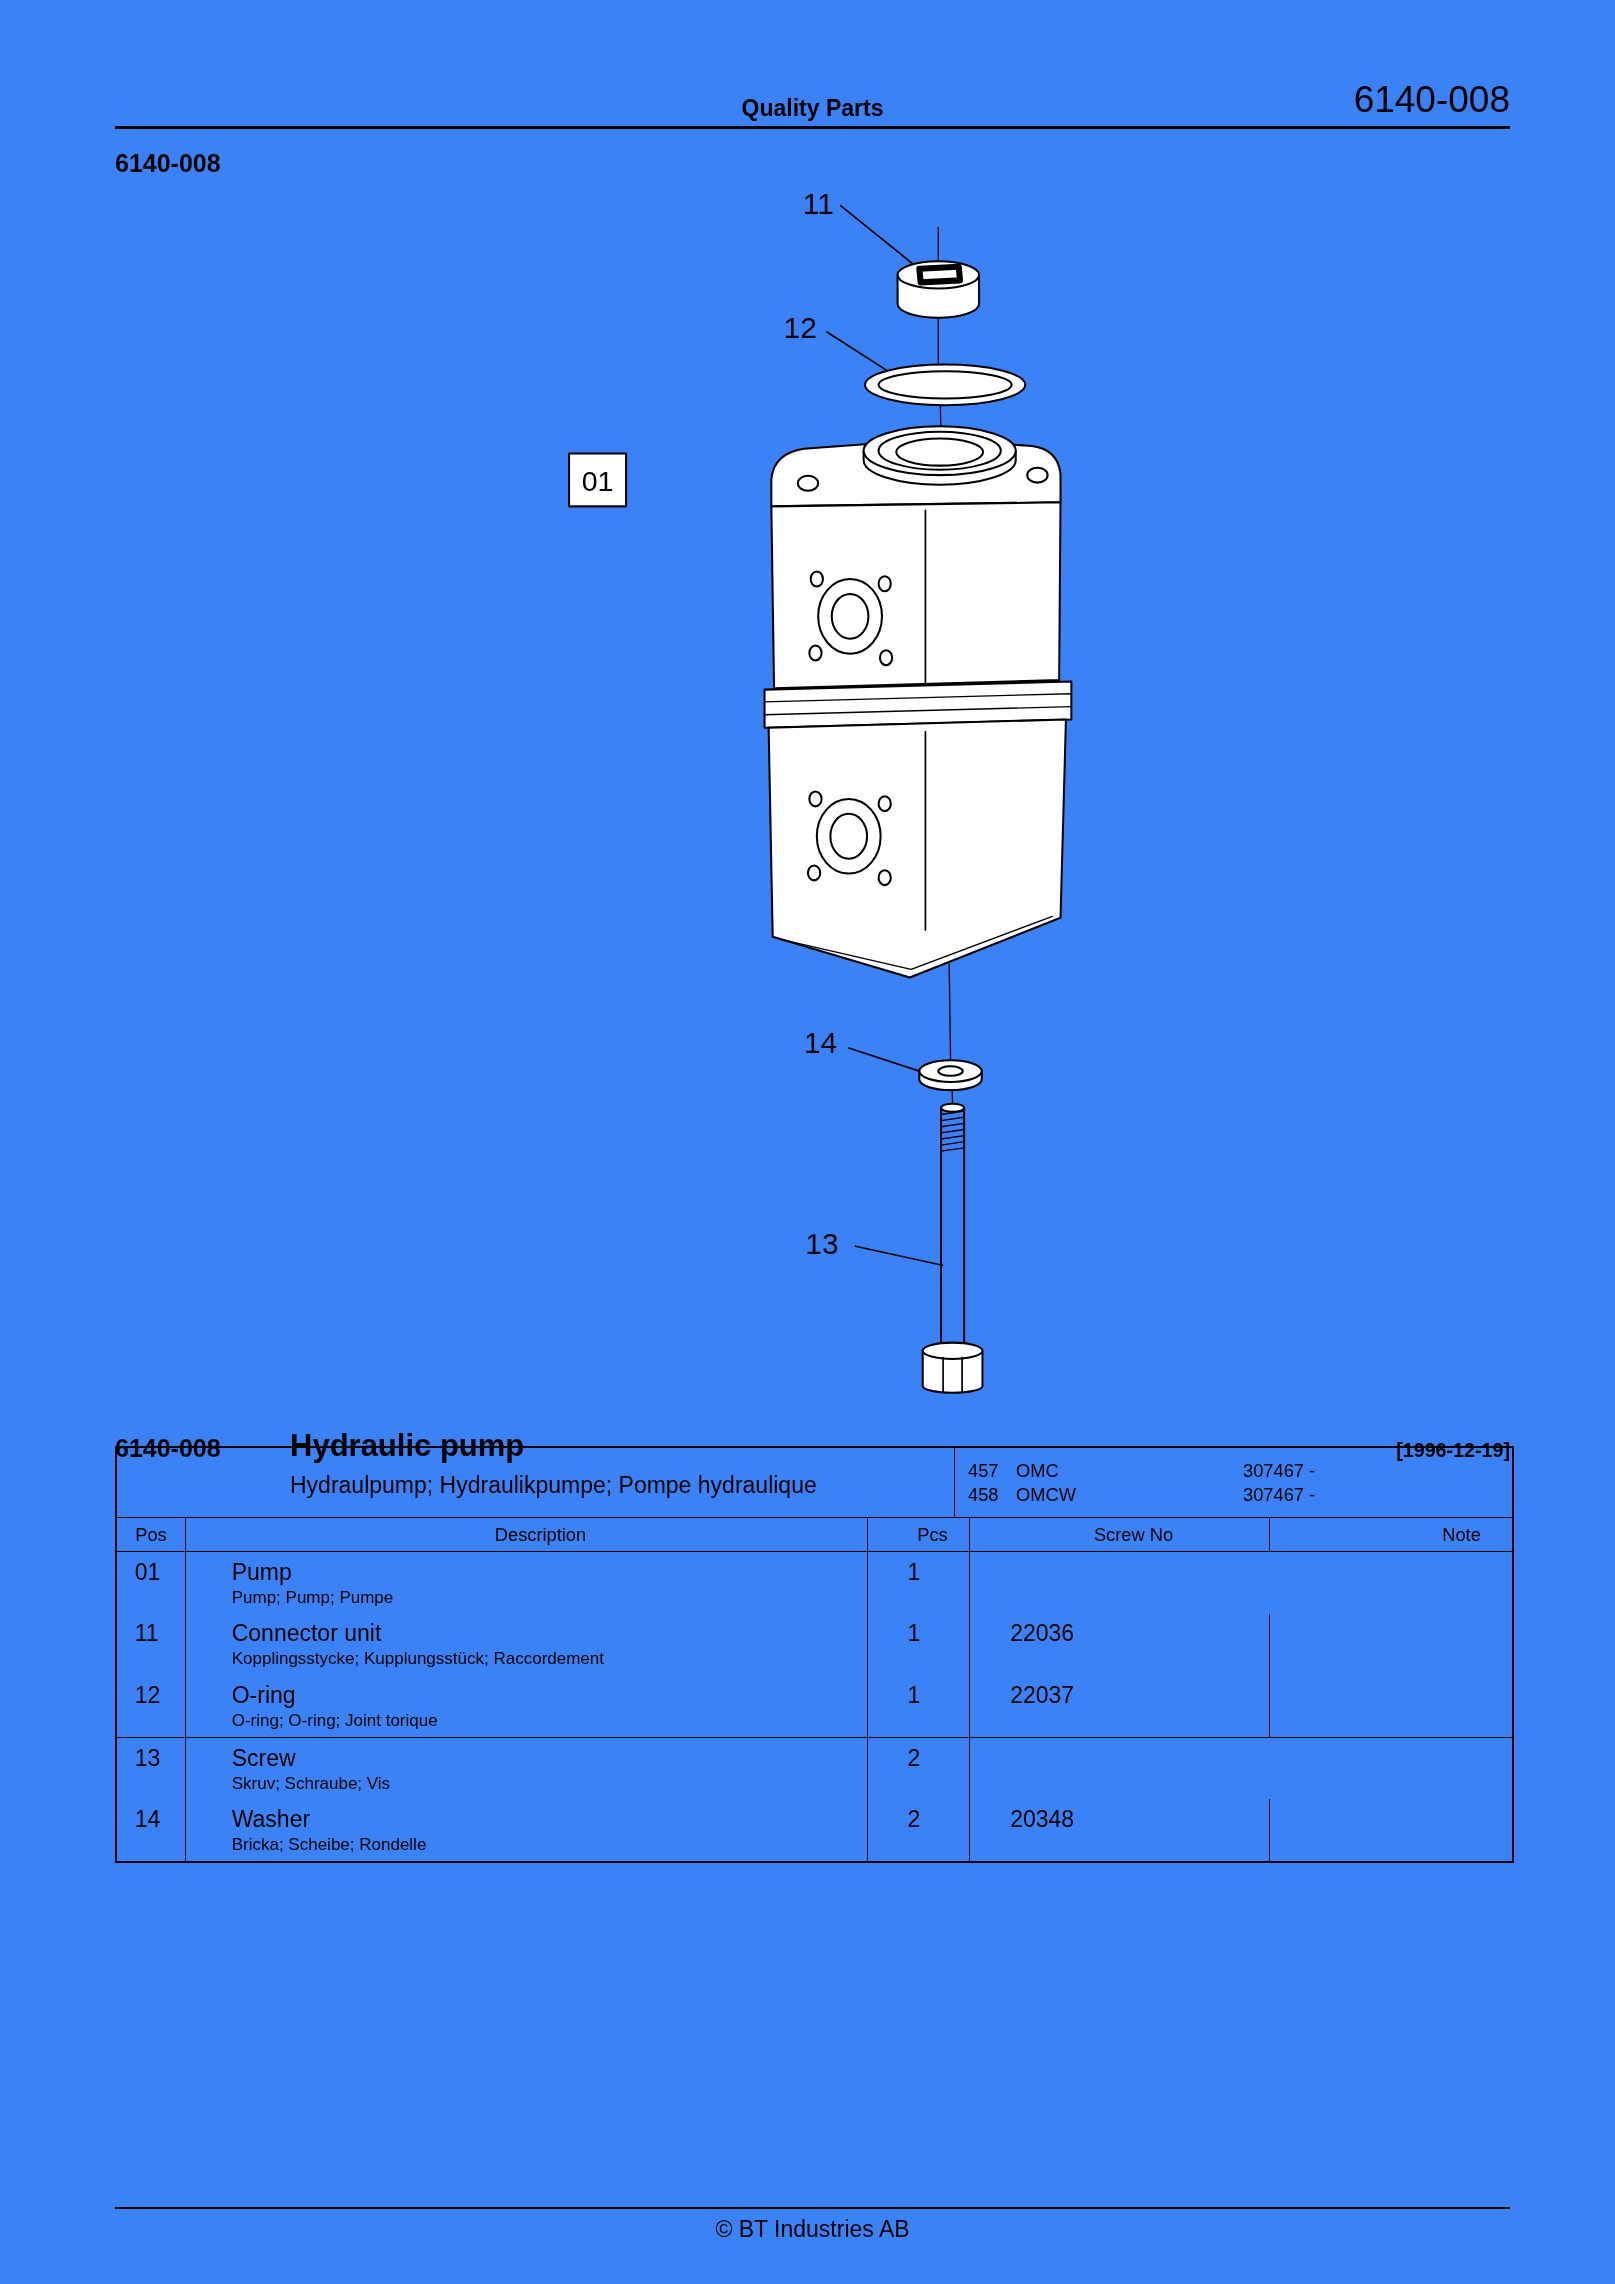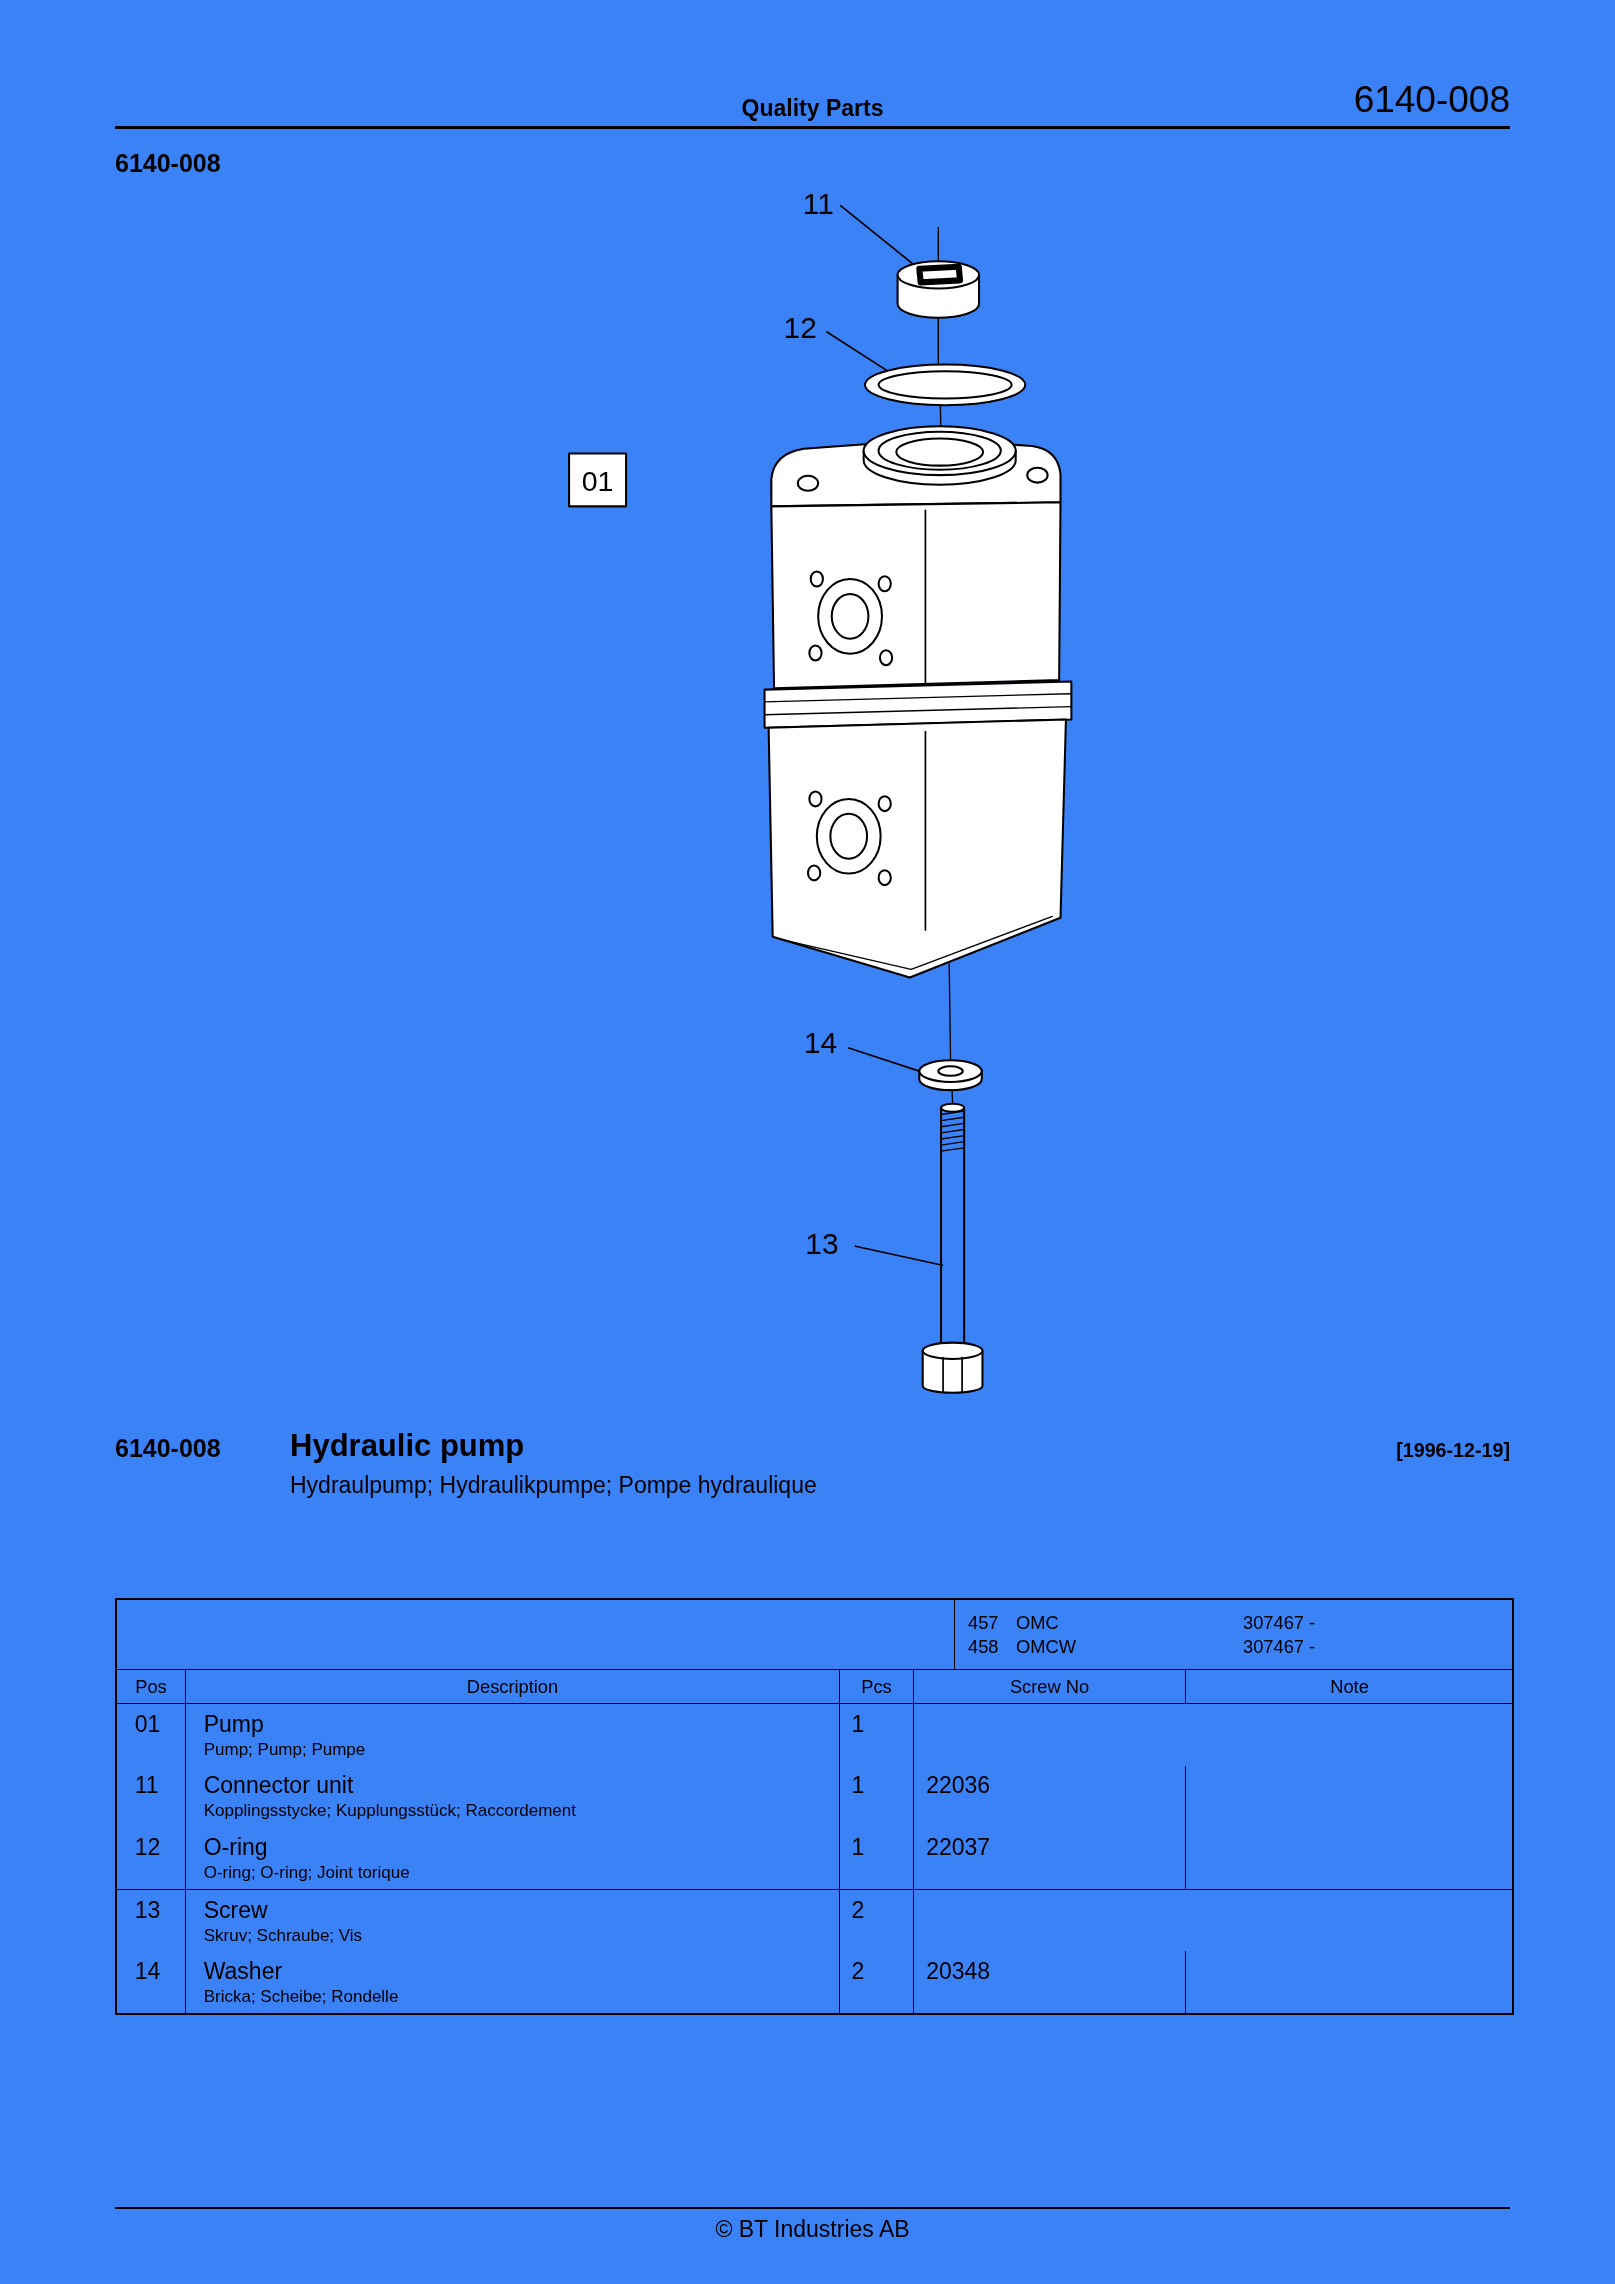--- a/index.html
+++ b/index.html
@@ -22,33 +22,33 @@
   .diagram{left:0;top:0;width:1616px;height:1439px;}
 
   
   .tb-num{left:115px;top:1434px;font-size:25px;font-weight:bold;}
   .tb-title{left:290px;top:1428px;font-size:31px;font-weight:bold;}
   .tb-date{left:115px;top:1439px;width:1395px;text-align:right;font-size:19.7px;font-weight:bold;}
   .tb-sub{left:290px;top:1472px;font-size:23px;}
 
   
   .ptable{
-    left:115px;top:1598px;width:1395px;
+    left:115px;top:1446px;width:1395px;
     border:2px solid #000;
     box-sizing:content-box;
     font-size:23px;
   }
   .model-box{position:relative;height:69px;border-bottom:1.4px solid #000;}
   .model-divider{position:absolute;left:837px;top:0;bottom:0;width:1.4px;background:#000;}
   .model-lines{position:absolute;left:851px;top:11px;font-size:18.3px;line-height:24.4px;}
   .model-line{display:flex;}
   .m-code{width:48px;}
   .m-name{width:227px;}
 
-  .grid-row{display:grid;grid-template-columns:69px 654px 74px 272px 327px;}
+  .grid-row{display:grid;grid-template-columns:69px 654px 74px 272px 327px;gap:28px;}
   .cell{border-right:1.4px solid #000;box-sizing:border-box;}
   .cell.c-note{border-right:none;}
   .thead{height:33px;border-bottom:1.4px solid #000;}
   .thead .cell{display:flex;align-items:center;justify-content:center;font-size:18.3px;}
   .body-row{min-height:60px;}
   .body-row .c-pos{padding:6.8px 0 4.1px 17.7px;}
   .body-row .c-desc{padding:6.8px 0 5.4px 17.7px;}
   .body-row .c-pcs{padding:6.8px 0 4.1px 11.5px;}
   .body-row .c-part{padding:6.8px 0 4.1px 12.2px;}
   .d-main{font-size:23px;line-height:27px;}

